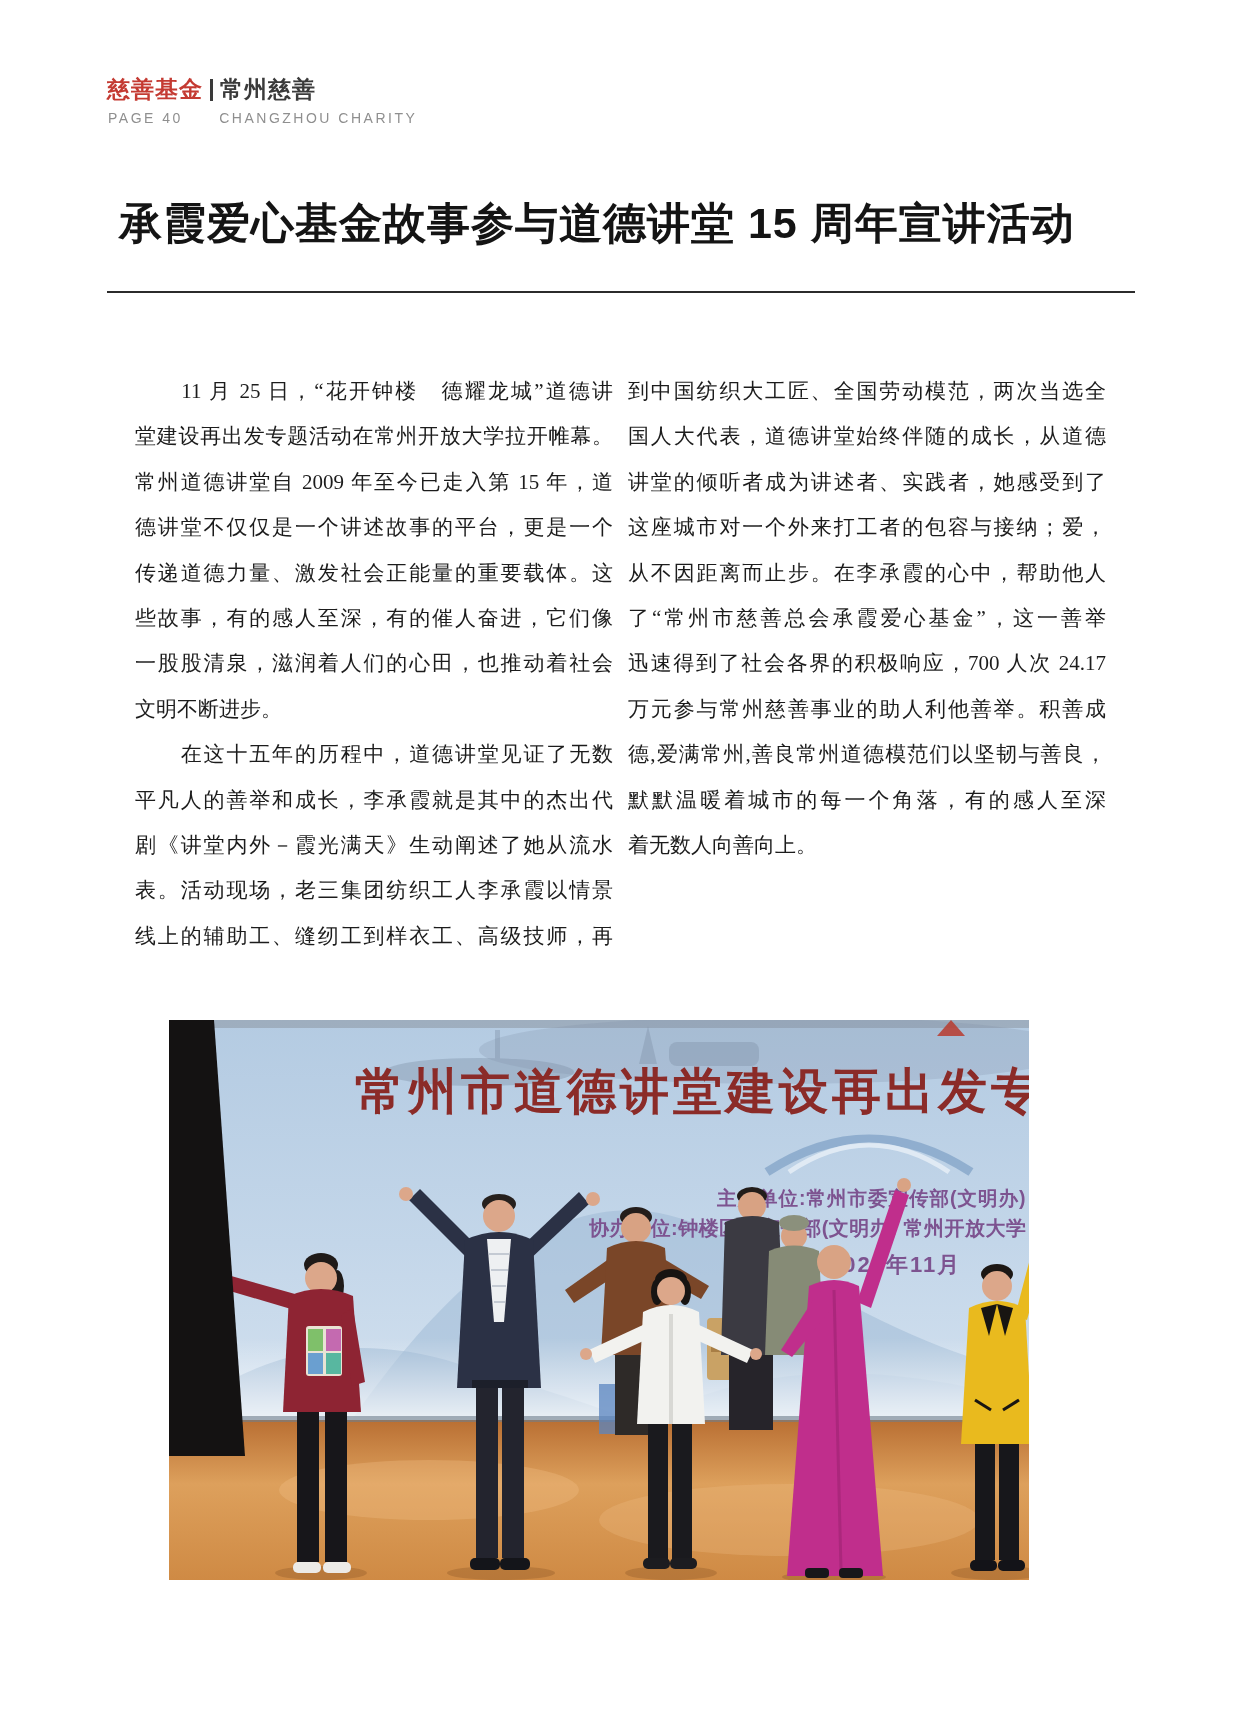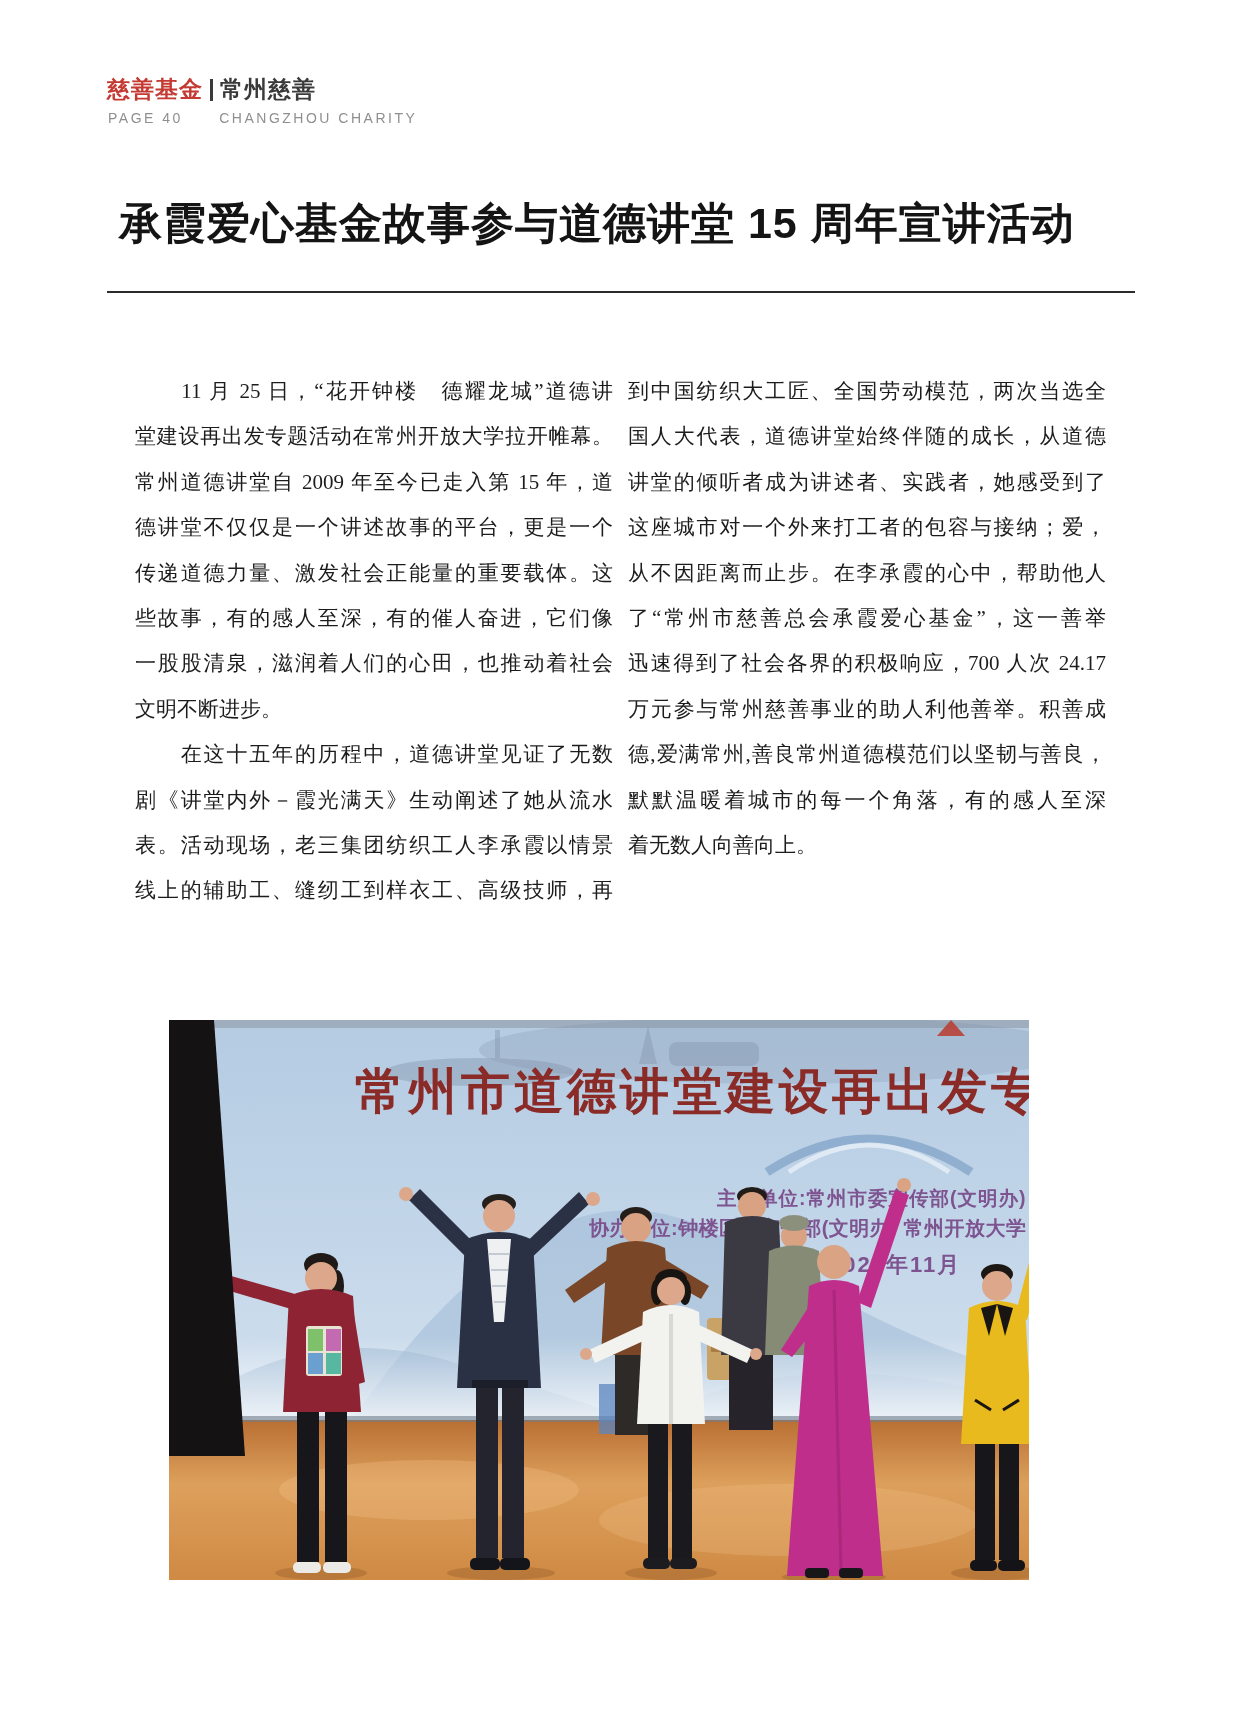--- a/index.html
+++ b/index.html
@@ -66,20 +66,21 @@
   <div class="col left">
       <div class="bodyline">　　11 月 25 日，“花开钟楼　德耀龙城”道德讲</div>
       <div class="bodyline">堂建设再出发专题活动在常州开放大学拉开帷幕。</div>
       <div class="bodyline">常州道德讲堂自 2009 年至今已走入第 15 年，道</div>
       <div class="bodyline">德讲堂不仅仅是一个讲述故事的平台，更是一个</div>
       <div class="bodyline">传递道德力量、激发社会正能量的重要载体。这</div>
       <div class="bodyline">些故事，有的感人至深，有的催人奋进，它们像</div>
       <div class="bodyline">一股股清泉，滋润着人们的心田，也推动着社会</div>
       <div class="bodyline parend">文明不断进步。</div>
       <div class="bodyline">　　在这十五年的历程中，道德讲堂见证了无数</div>
+      <div class="bodyline">平凡人的善举和成长，李承霞就是其中的杰出代</div>
       <div class="bodyline">剧《讲堂内外－霞光满天》生动阐述了她从流水</div>
       <div class="bodyline">表。活动现场，老三集团纺织工人李承霞以情景</div>
       <div class="bodyline">线上的辅助工、缝纫工到样衣工、高级技师，再</div>
     </div>
   <div class="col right">
       <div class="bodyline">到中国纺织大工匠、全国劳动模范，两次当选全</div>
       <div class="bodyline">国人大代表，道德讲堂始终伴随的成长，从道德</div>
       <div class="bodyline">讲堂的倾听者成为讲述者、实践者，她感受到了</div>
       <div class="bodyline">这座城市对一个外来打工者的包容与接纳；爱，</div>
       <div class="bodyline">从不因距离而止步。在李承霞的心中，帮助他人</div>

